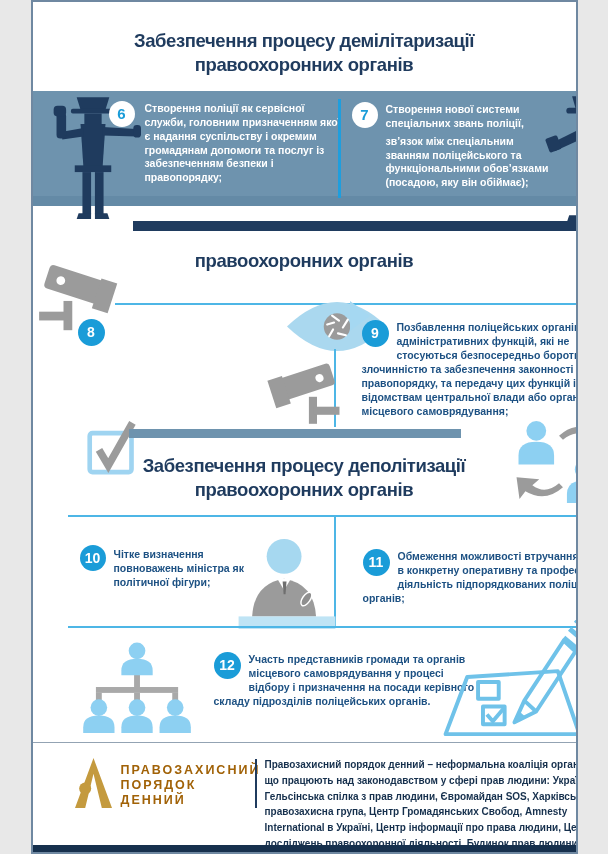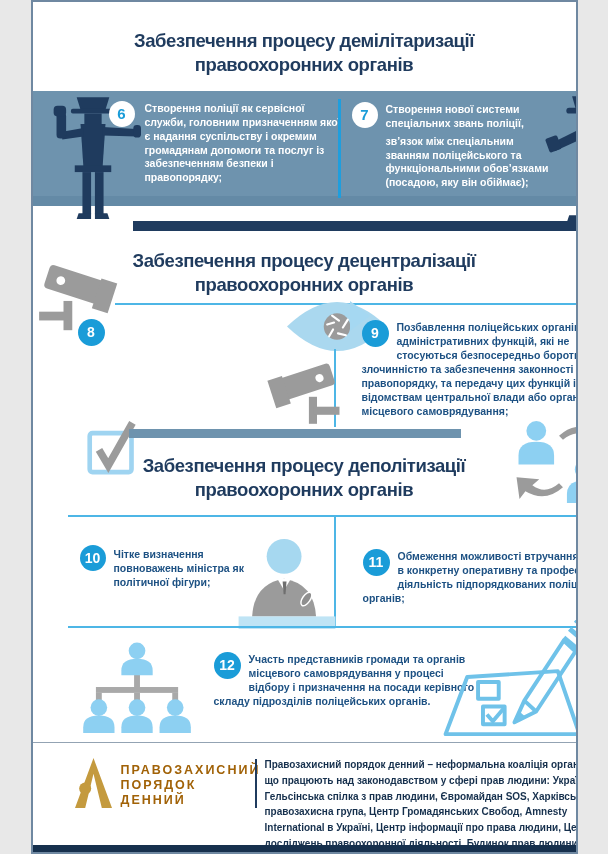--- a/index.html
+++ b/index.html
@@ -95,21 +95,20 @@
       <rect x="2" y="44" width="13" height="15" rx="2" transform="rotate(-20 8 51)"></rect>
       <path d="M62 35 L74 62 L67 66 L58 41 Z"></path>
       <path d="M40 78 L32 127 L41 129 L48 84 Z"></path>
       <path d="M56 80 L70 125 L61 129 L50 84 Z"></path>
       <path d="M25 125 h17 v6 h-19 z"></path>
       <path d="M60 125 h16 l2 6 h-18 z"></path>
     </svg>
   </span>
 
   <div class="sec-title" style="top:247px">
-    <div>Забезпечення процесу децентралізації</div>
     <div>правоохоронних органів</div>
   </div>
 
   <span class="abs" style="left:6px; top:258px">
     <svg width="88" height="78" viewBox="0 0 90 80" fill="#9b9b9b">
       <g transform="rotate(18 40 28)">
         <rect x="6" y="14" width="58" height="25" rx="4"></rect>
         <path d="M60 12 h17 v32 h-17 z"></path>
         <circle cx="21" cy="27" r="4.5" fill="#ffffff"></circle>
       </g>

